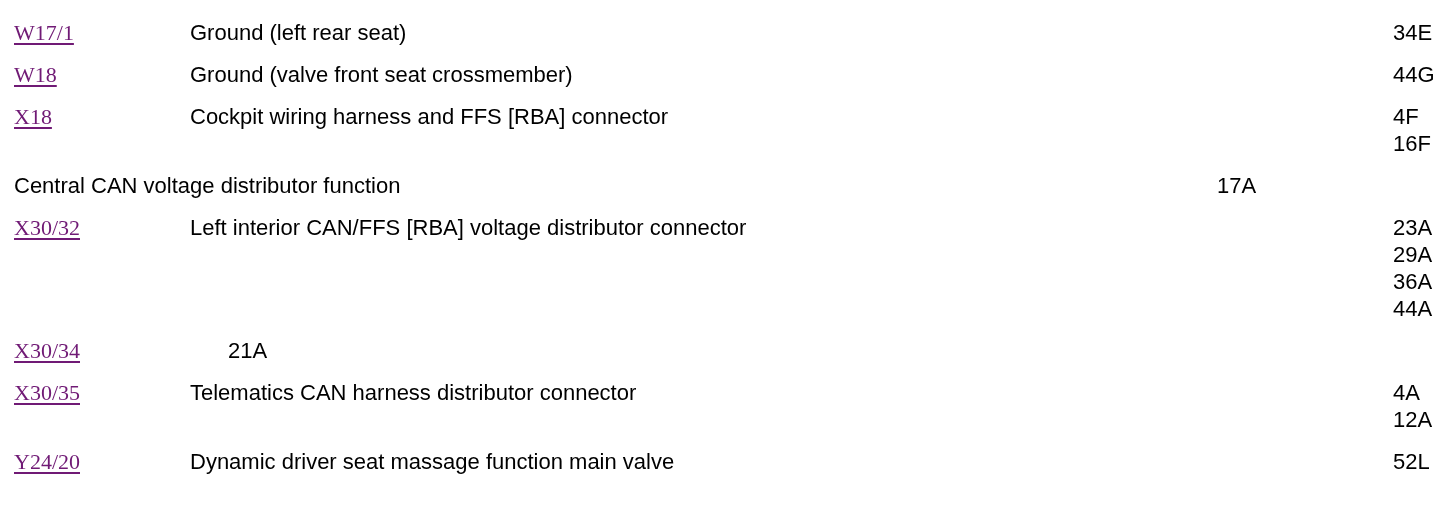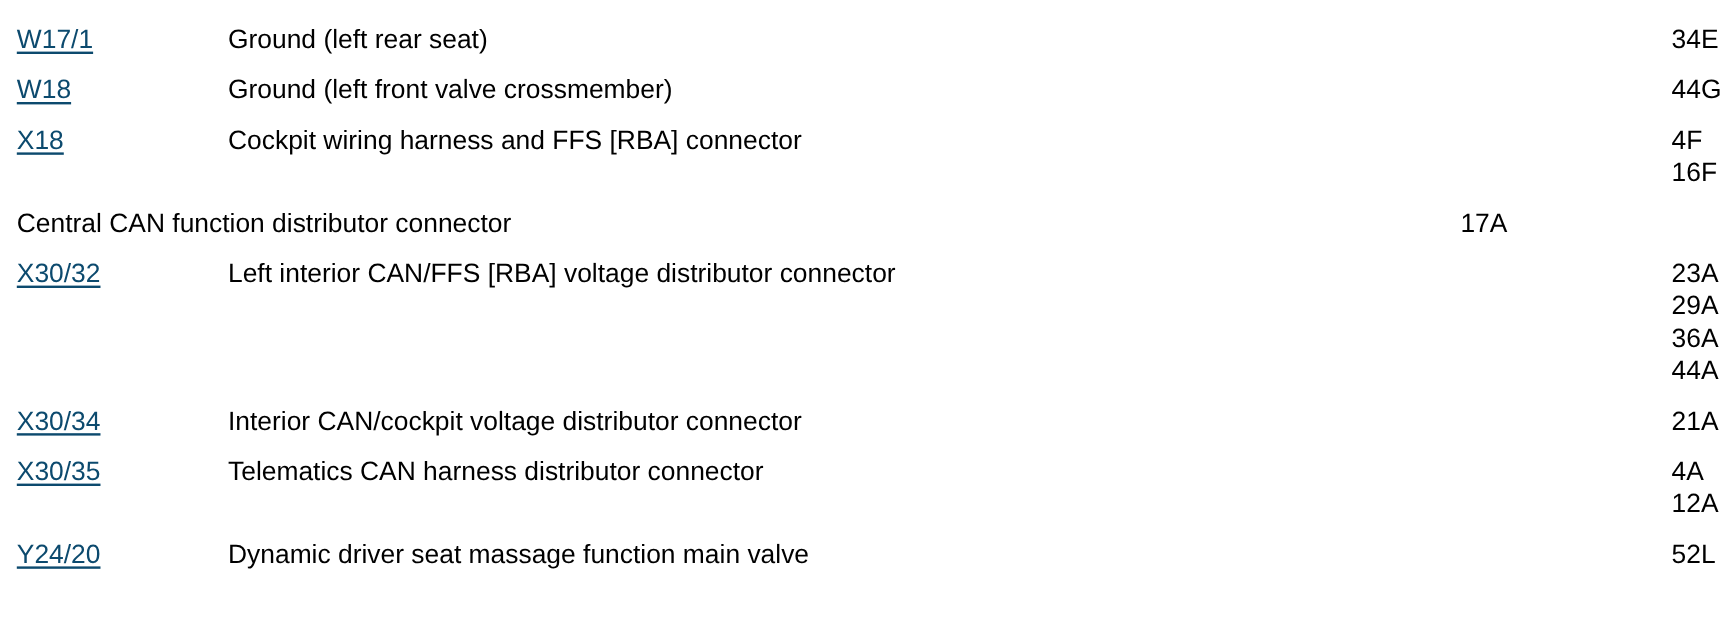--- a/index.html
+++ b/index.html
@@ -31,25 +31,26 @@
   }
   .cell-desc {
     width: 1165px;
     flex: 0 0 1165px;
   }
   .cell-locs {
     width: 85px;
     flex: 0 0 85px;
   }
   .code-link {
-    color: #0c4a6e;
+    color: #701a75;
     text-decoration: underline;
     text-decoration-thickness: 2px;
     text-underline-offset: 3px;
     cursor: pointer;
+    font-family: Liberation Serif, serif;
   }
   .loc-line {
     white-space: nowrap;
     margin-left: 38px;
   }
 </style>
 </head>
 <body>
 
 <div class="component-table">
@@ -57,56 +58,55 @@
   <div class="comp-row">
     <div class="cell-code"><a class="code-link">W17/1</a></div>
     <div class="cell-desc">Ground (left rear seat)</div>
     <div class="cell-locs">
       <div class="loc-line">34E</div>
     </div>
   </div>
 
   <div class="comp-row">
     <div class="cell-code"><a class="code-link">W18</a></div>
-    <div class="cell-desc">Ground (left front valve crossmember)</div>
+    <div class="cell-desc">Ground (valve front seat crossmember)</div>
     <div class="cell-locs">
       <div class="loc-line">44G</div>
     </div>
   </div>
 
   <div class="comp-row">
     <div class="cell-code"><a class="code-link">X18</a></div>
     <div class="cell-desc">Cockpit wiring harness and FFS [RBA] connector</div>
     <div class="cell-locs">
       <div class="loc-line">4F</div>
       <div class="loc-line">16F</div>
     </div>
   </div>
 
   <div class="comp-row">
-    <div class="cell-desc">Central CAN function distributor connector</div>
+    <div class="cell-desc">Central CAN voltage distributor function</div>
     <div class="cell-locs">
       <div class="loc-line">17A</div>
     </div>
   </div>
 
   <div class="comp-row">
     <div class="cell-code"><a class="code-link">X30/32</a></div>
     <div class="cell-desc">Left interior CAN/FFS [RBA] voltage distributor connector</div>
     <div class="cell-locs">
       <div class="loc-line">23A</div>
       <div class="loc-line">29A</div>
       <div class="loc-line">36A</div>
       <div class="loc-line">44A</div>
     </div>
   </div>
 
   <div class="comp-row">
     <div class="cell-code"><a class="code-link">X30/34</a></div>
-    <div class="cell-desc">Interior CAN/cockpit voltage distributor connector</div>
     <div class="cell-locs">
       <div class="loc-line">21A</div>
     </div>
   </div>
 
   <div class="comp-row">
     <div class="cell-code"><a class="code-link">X30/35</a></div>
     <div class="cell-desc">Telematics CAN harness distributor connector</div>
     <div class="cell-locs">
       <div class="loc-line">4A</div>

